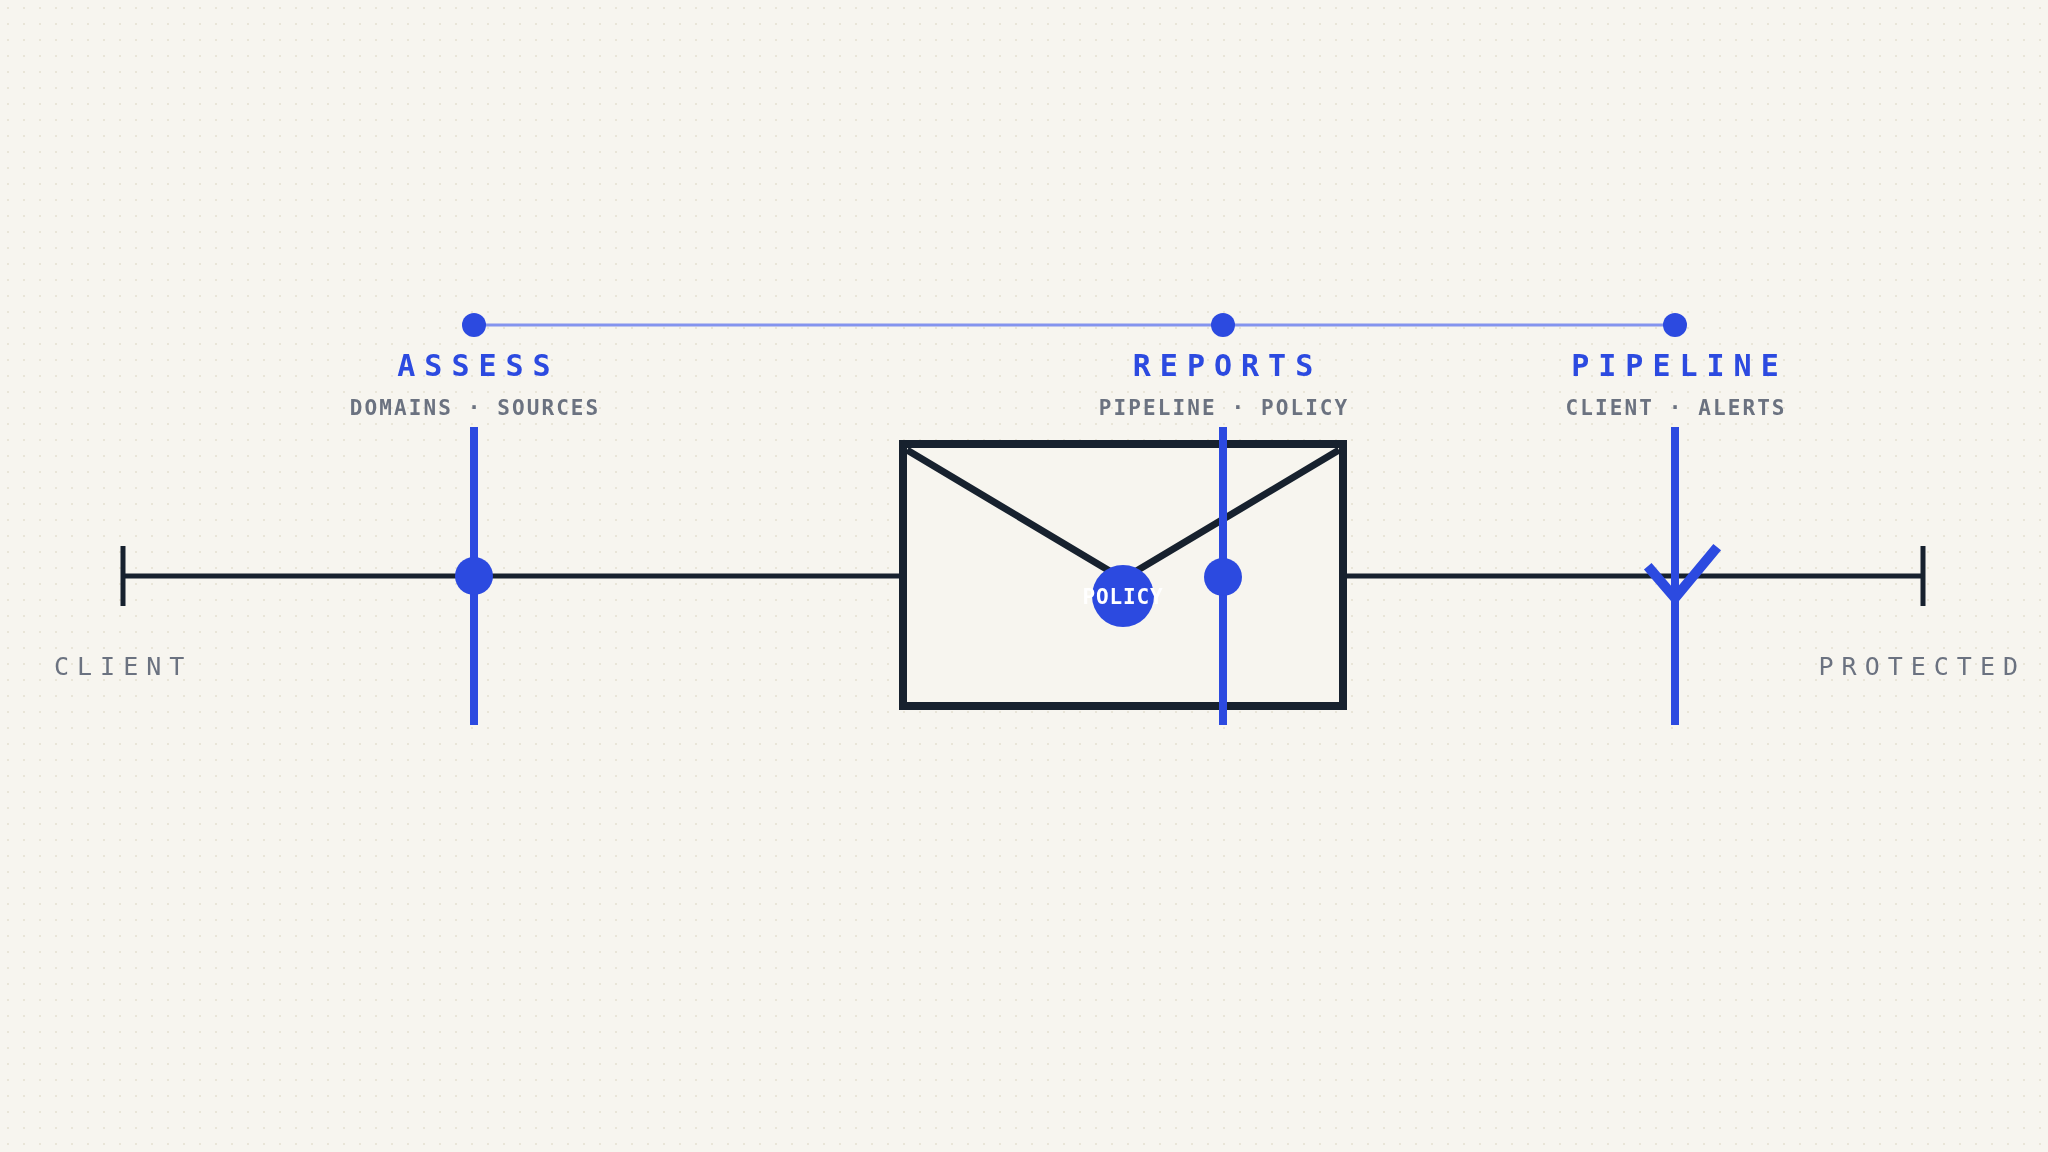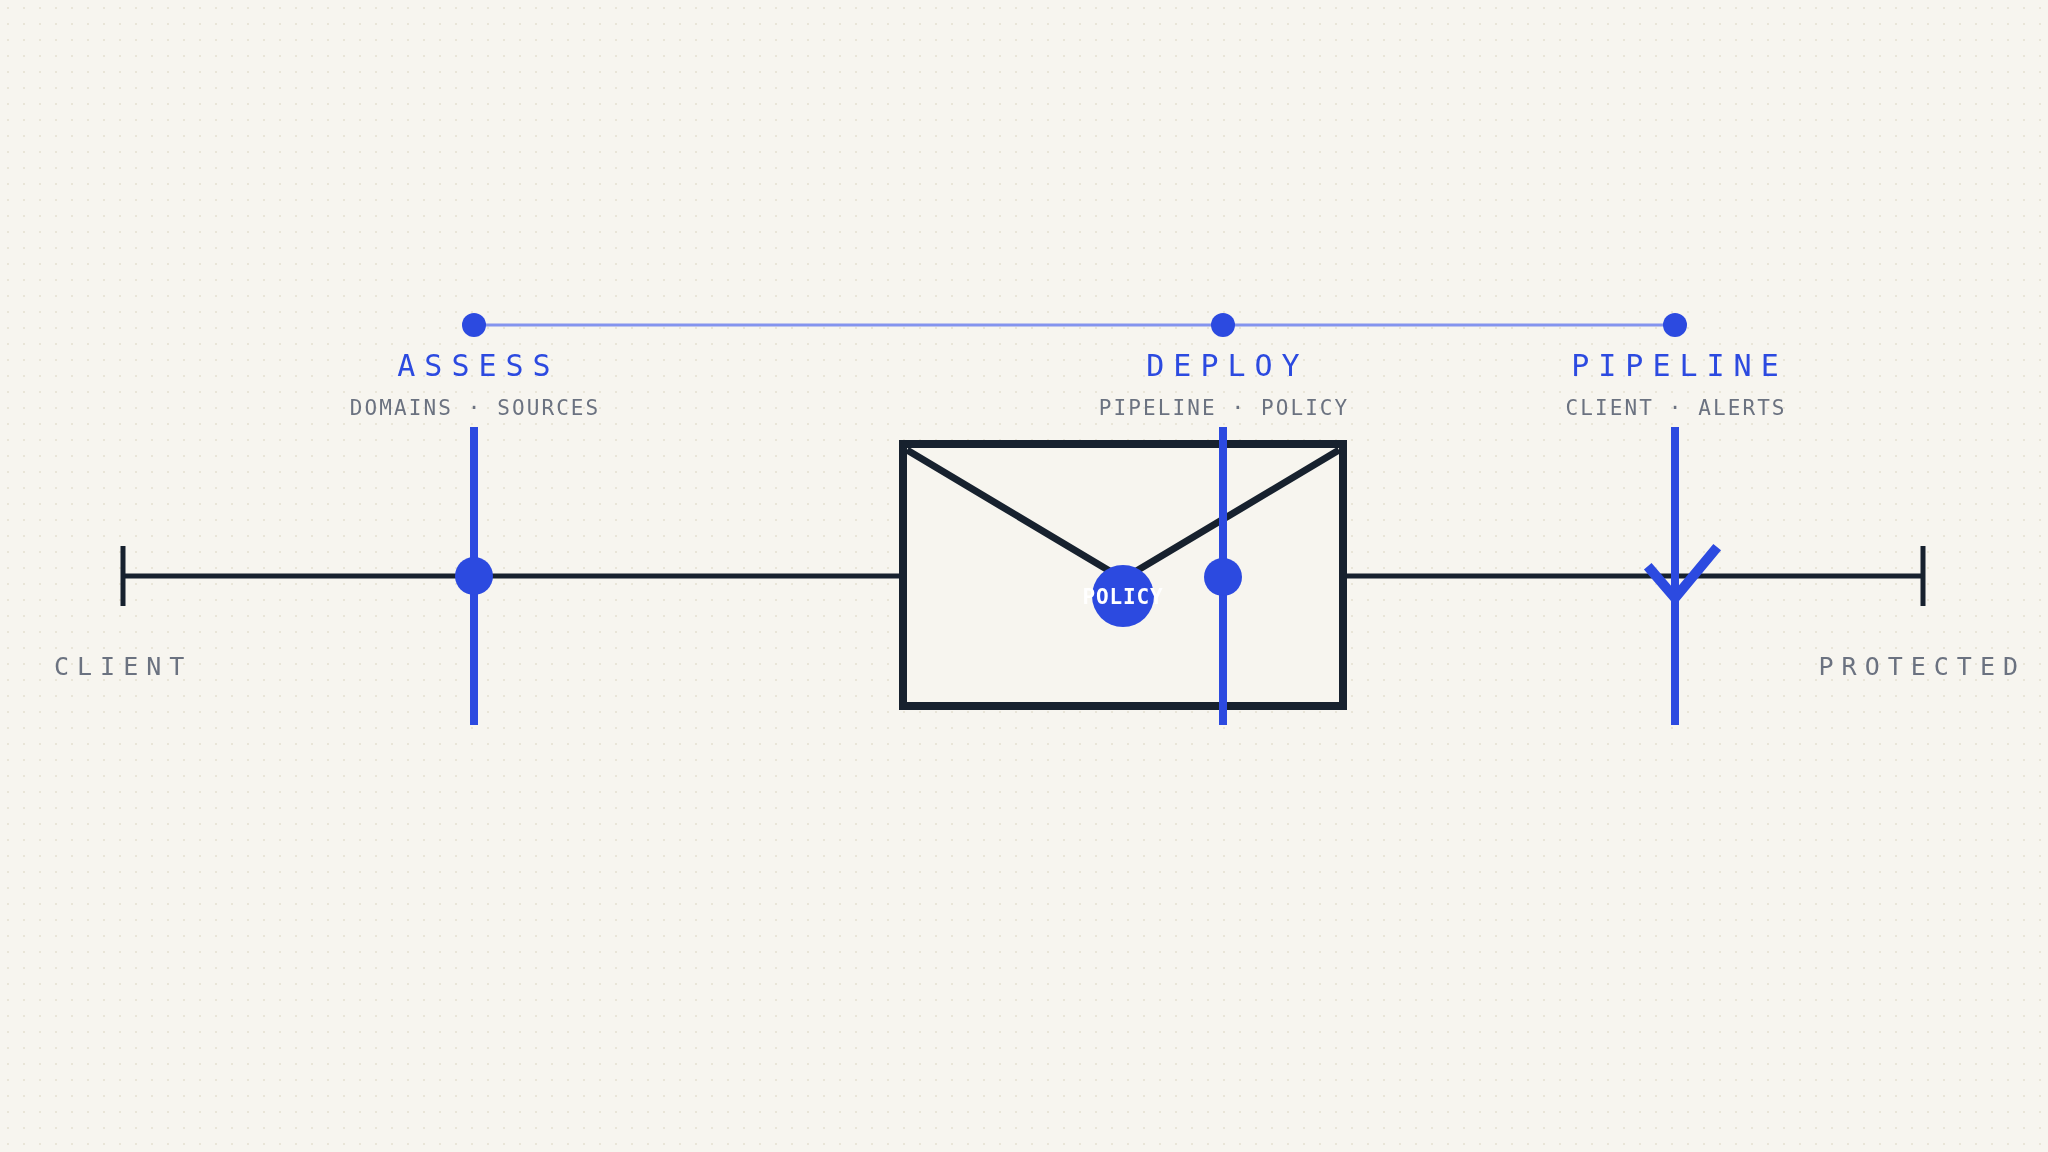--- a/index.html
+++ b/index.html
@@ -22,28 +22,28 @@
     left: 0; top: 0;
   }
   .txt {
     position: absolute;
     white-space: nowrap;
     transform: translate(-50%, -50%);
   }
   .stage-label {
     color: #2c4ae0;
     font-size: 30px;
-    font-weight: 400;
+    font-weight: 700;
     letter-spacing: 0.30em;
     text-indent: 0.30em;
   }
   .stage-sublabel {
     color: #6b7280;
     font-size: 21px;
-    font-weight: 400;
+    font-weight: 700;
     letter-spacing: 0.10em;
     text-indent: 0.10em;
   }
   .stage-0 { left: 474px; }
   .stage-1 { left: 1223px; }
   .stage-2 { left: 1675px; }
   .row-label { top: 365px; }
   .row-sublabel { top: 408px; }
   .endpoint-label {
     position: absolute;
@@ -103,21 +103,21 @@
     <circle cx="1223" cy="577" r="19" fill="#2c4ae0"></circle>
 
     <polyline points="1651,570 1675,598 1714,551" fill="none" stroke="#2c4ae0" stroke-width="10" stroke-linecap="square"></polyline>
 
     <circle cx="1123" cy="596" r="31" fill="#2c4ae0"></circle>
   </svg>
 
   <div class="txt stage-label stage-0 row-label">ASSESS</div>
   <div class="txt stage-sublabel stage-0 row-sublabel">DOMAINS · SOURCES</div>
 
-  <div class="txt stage-label stage-1 row-label">DEPLOY</div>
+  <div class="txt stage-label stage-1 row-label">REPORTS</div>
   <div class="txt stage-sublabel stage-1 row-sublabel">PIPELINE · POLICY</div>
 
   <div class="txt stage-label stage-2 row-label">PIPELINE</div>
   <div class="txt stage-sublabel stage-2 row-sublabel">CLIENT · ALERTS</div>
 
   <div class="endpoint-label endpoint-start">CLIENT</div>
   <div class="endpoint-label endpoint-end">PROTECTED</div>
 
   <div class="txt badge-text">POLICY</div>
 

